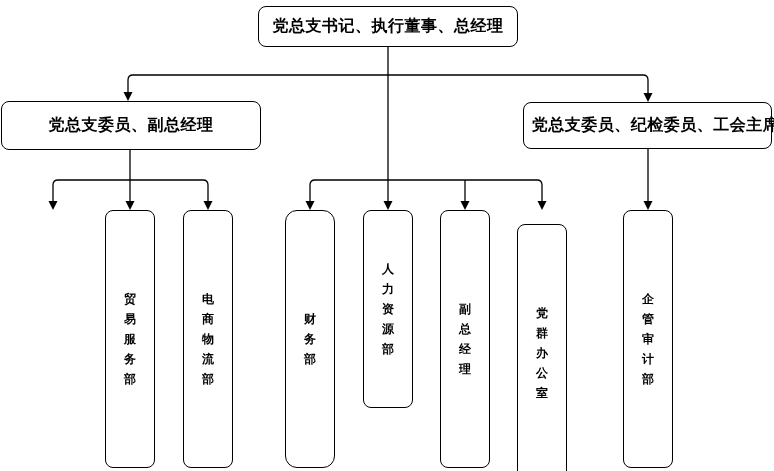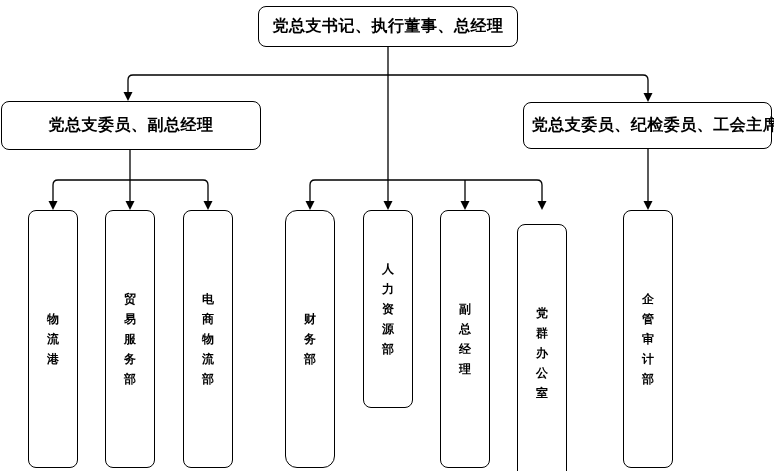--- a/index.html
+++ b/index.html
@@ -99,23 +99,20 @@
     <span>党总支书记、执行董事、总经理</span>
   </div>
 
   <div class="node hnode n-left">
     <span>党总支委员、副总经理</span>
   </div>
   <div class="node hnode n-right">
     <span>党总支委员、纪检委员、工会主席</span>
   </div>
 
-  <div class="node vnode n-d0">
-    <div class="dept-label">物流港</div>
-  </div>
   <div class="node vnode n-d1">
     <div class="dept-label">贸易服务部</div>
   </div>
   <div class="node vnode n-d2">
     <div class="dept-label">电商物流部</div>
   </div>
   <div class="node vnode n-d3">
     <div class="dept-label">财务部</div>
   </div>
   <div class="node vnode n-d4">

